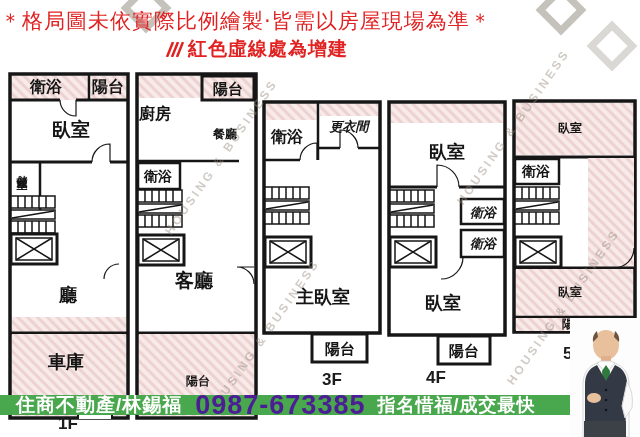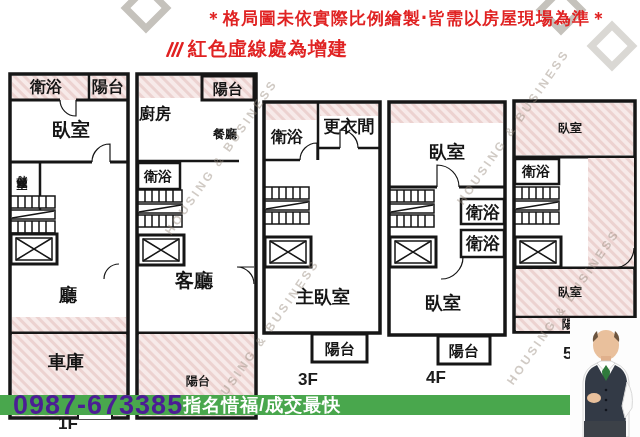--- a/index.html
+++ b/index.html
@@ -1,41 +1,41 @@
 <!DOCTYPE html>
 <html><head>
 <meta charset="utf-8">
 <style>
   html,body{margin:0;padding:0;background:#888;}
   .stage{position:relative;width:640px;height:437px;background:#ffffff;overflow:hidden;
          font-family:"Liberation Sans","DejaVu Sans",sans-serif;}
   
-  .hdr1{position:absolute;top:7px;left:0;width:608px;text-align:right;
-        font-size:17px;font-weight:bold;color:#e02222;letter-spacing:1px;z-index:4;}
+  .hdr1{position:absolute;top:7px;left:0;width:608px;text-align:left;
+        font-size:21px;font-weight:normal;color:#e02222;letter-spacing:1px;z-index:4;}
   .hdr2{position:absolute;top:36px;left:0;width:512px;display:flex;justify-content:center;
         align-items:center;gap:4px;z-index:4;}
   .hdr2 span{font-size:19px;font-weight:bold;color:#e02222;letter-spacing:1px;}
   
   .floor{position:absolute;z-index:1;}
   .plan{display:block;}
   .rl{position:absolute;transform:translate(-50%,-50%);font-weight:bold;color:#141414;
       white-space:nowrap;z-index:2;line-height:1;}
   .s19{font-size:19px;} .s18{font-size:18px;} .s17{font-size:12px;} .s16{font-size:16px;}
-  .s15{font-size:15px;} .s14{font-size:14px;} .s13{font-size:17px;} .s12{font-size:12px;}
+  .s15{font-size:15px;} .s14{font-size:14px;} .s13{font-size:13px;font-style:italic;} .s12{font-size:12px;}
   .vert{writing-mode:vertical-rl;transform:none;font-size:11px;letter-spacing:2px;}
   .flabel{position:absolute;transform:translate(-50%,-50%);font-size:17px;font-weight:bold;
           color:#1c1c1c;z-index:4;}
   
   .banner{position:absolute;left:0;top:395px;width:640px;height:20px;background:#49a74d;
           display:flex;align-items:center;z-index:6;}
   .banner .agency{margin-left:16px;font-size:19px;font-weight:bold;color:#ffffff;
                   letter-spacing:1px;white-space:nowrap;}
   .banner .phone{margin-left:13px;font-size:27px;font-weight:800;color:#4c1d95;
                  letter-spacing:1px;white-space:nowrap;}
-  .banner .slogan{font-size:18px;font-weight:bold;color:#ffffff;
+  .banner .slogan{margin-left:12px;font-size:18px;font-weight:bold;color:#ffffff;
                   letter-spacing:1px;white-space:nowrap;}
   
   .photo{position:absolute;left:570px;top:318px;width:70px;height:119px;background:#fdfdfd;z-index:7;}
   
   .wm{position:absolute;pointer-events:none;z-index:3;}
   .wm-en{font-size:12px;letter-spacing:3px;color:rgba(150,138,125,0.45);transform:rotate(-55deg);
          white-space:nowrap;font-weight:bold;}
   .wm-brand{font-size:62px;font-weight:bold;color:rgba(188,175,160,0.40);letter-spacing:6px;white-space:nowrap;}
   .wm-dia{width:22px;height:22px;border:7px solid rgba(150,143,133,0.55);transform:rotate(45deg);}
 </style>
@@ -178,33 +178,34 @@
       <rect x="4" y="223" width="117" height="13" fill="url(#hatch)"></rect>
     </svg>
     <div class="rl s17" style="left:58px;top:33px">臥室</div>
     <div class="rl s14" style="left:24px;top:76px">衛浴</div>
     <div class="rl s17" style="left:58px;top:197px">臥室</div>
     <div class="rl s12" style="left:62px;top:229px">陽台</div>
   </div>
 
   <div class="flabel" style="left:68px;top:424px">1F</div>
   <div class="flabel" style="left:195px;top:444px">2F</div>
-  <div class="flabel" style="left:308px;top:380px">3F</div>
+  <div class="flabel" style="left:332px;top:380px">3F</div>
   <div class="flabel" style="left:436px;top:378px">4F</div>
   <div class="flabel" style="left:573px;top:354px">5F</div>
 
   <div class="wm wm-dia" style="left:128px;top:-10px"></div>
   <div class="wm wm-dia" style="left:543px;top:-8px"></div>
   <div class="wm wm-dia" style="left:594px;top:28px;border-color:rgba(150,143,133,0.35)"></div>
   <div class="wm wm-en" style="left:128px;top:150px">HOUSING &amp; BUSINESS</div>
   <div class="wm wm-en" style="left:420px;top:120px">HOUSING &amp; BUSINESS</div>
   <div class="wm wm-en" style="left:470px;top:300px">HOUSING &amp; BUSINESS</div>
   <div class="wm wm-en" style="left:170px;top:330px">HOUSING &amp; BUSINESS</div>
 
   <div class="banner">
+    <span class="agency">住商不動產/林錫福</span>
     <span class="phone">0987-673385</span>
     <span class="slogan">指名惜福/成交最快</span>
   </div>
 
   <div class="photo">
     <svg width="70" height="119" viewBox="0 0 70 119">
       <ellipse cx="36" cy="27" rx="13" ry="15" fill="#e9c09c"></ellipse>
       <path d="M23,22 Q23,10 36,9 Q49,10 49,22 Q44,16 36,16 Q28,16 23,22 Z" fill="#7a6ul" opacity="0"></path>
       <path d="M23,24 q-1,-7 4,-11 l1,6 Z" fill="#6b543f"></path>
       <path d="M49,24 q1,-7 -4,-11 l-1,6 Z" fill="#6b543f"></path>

